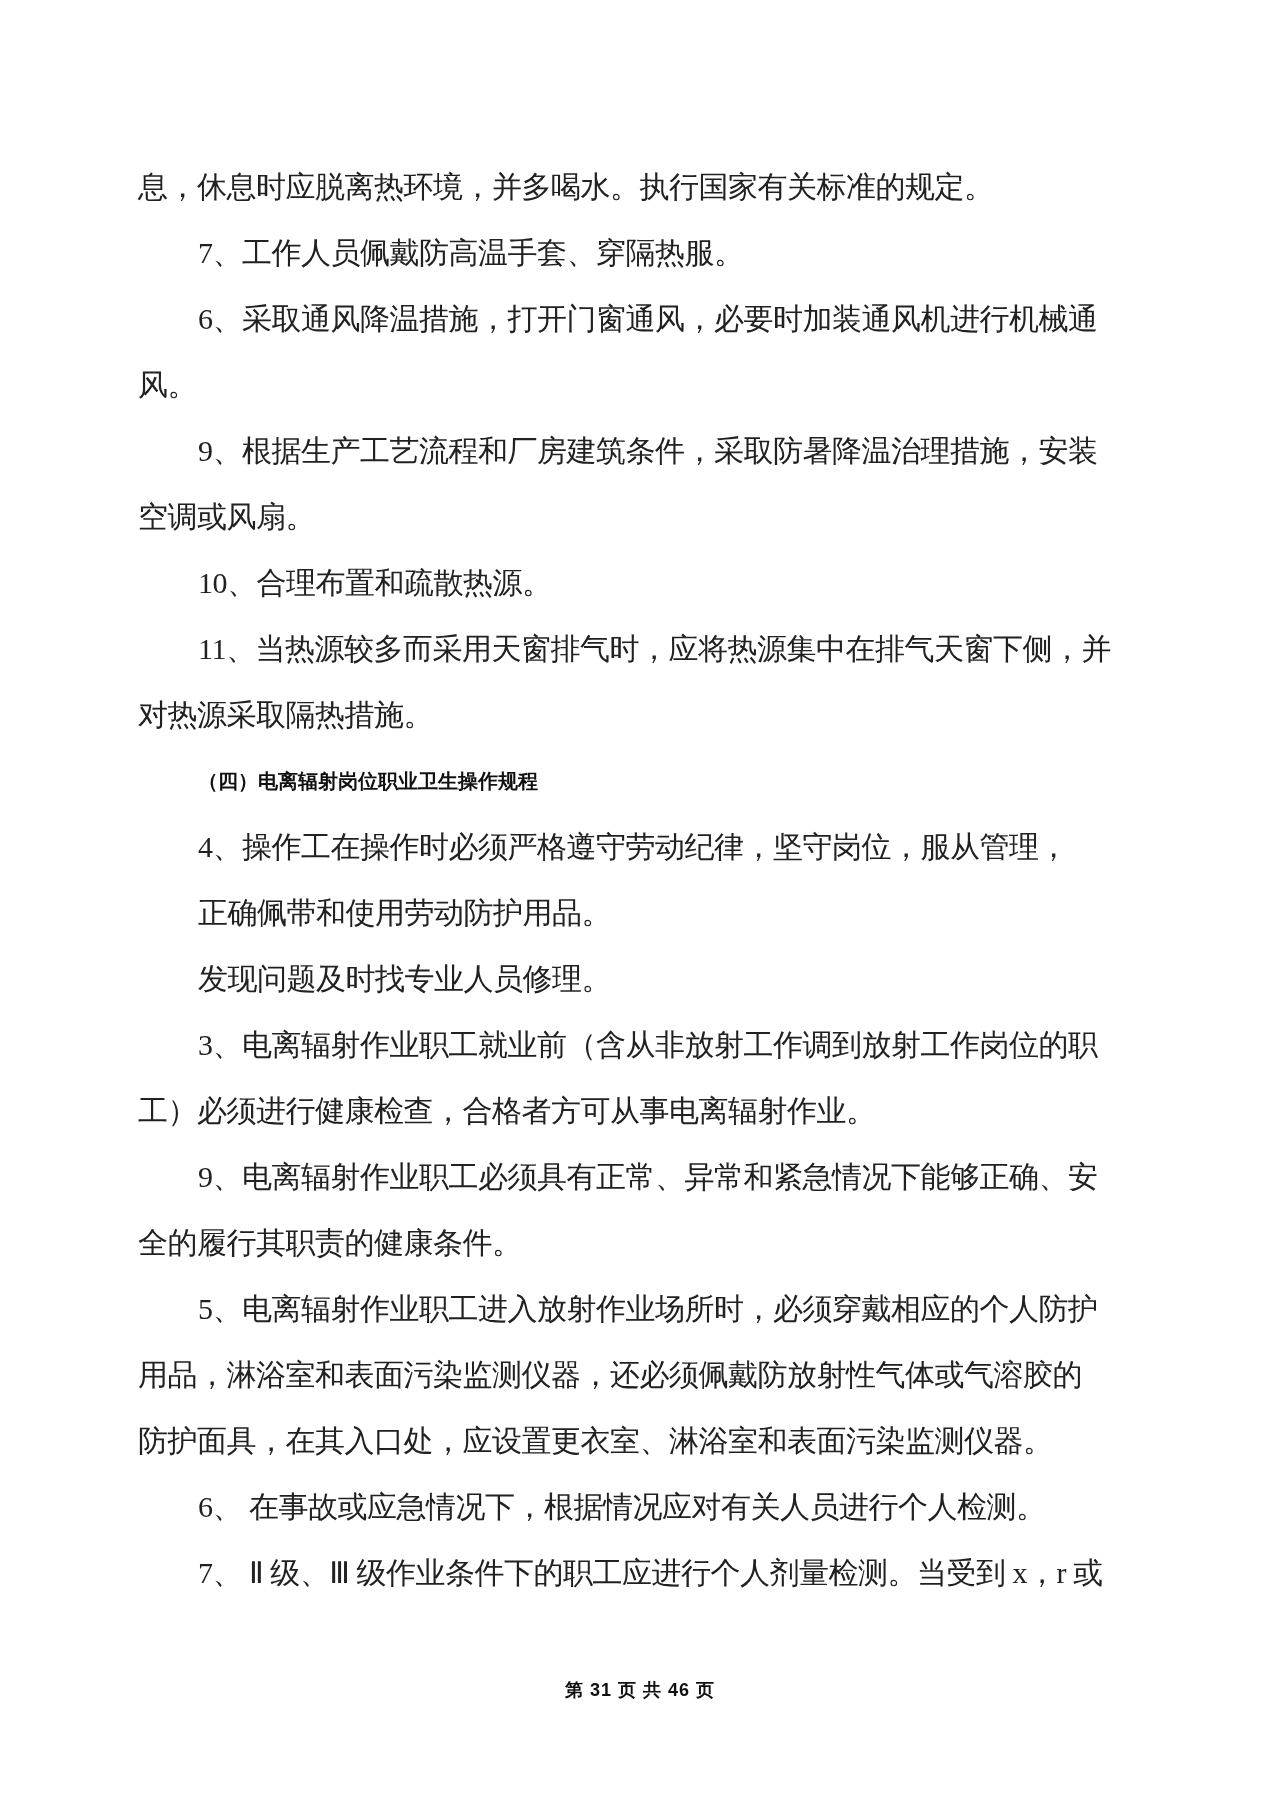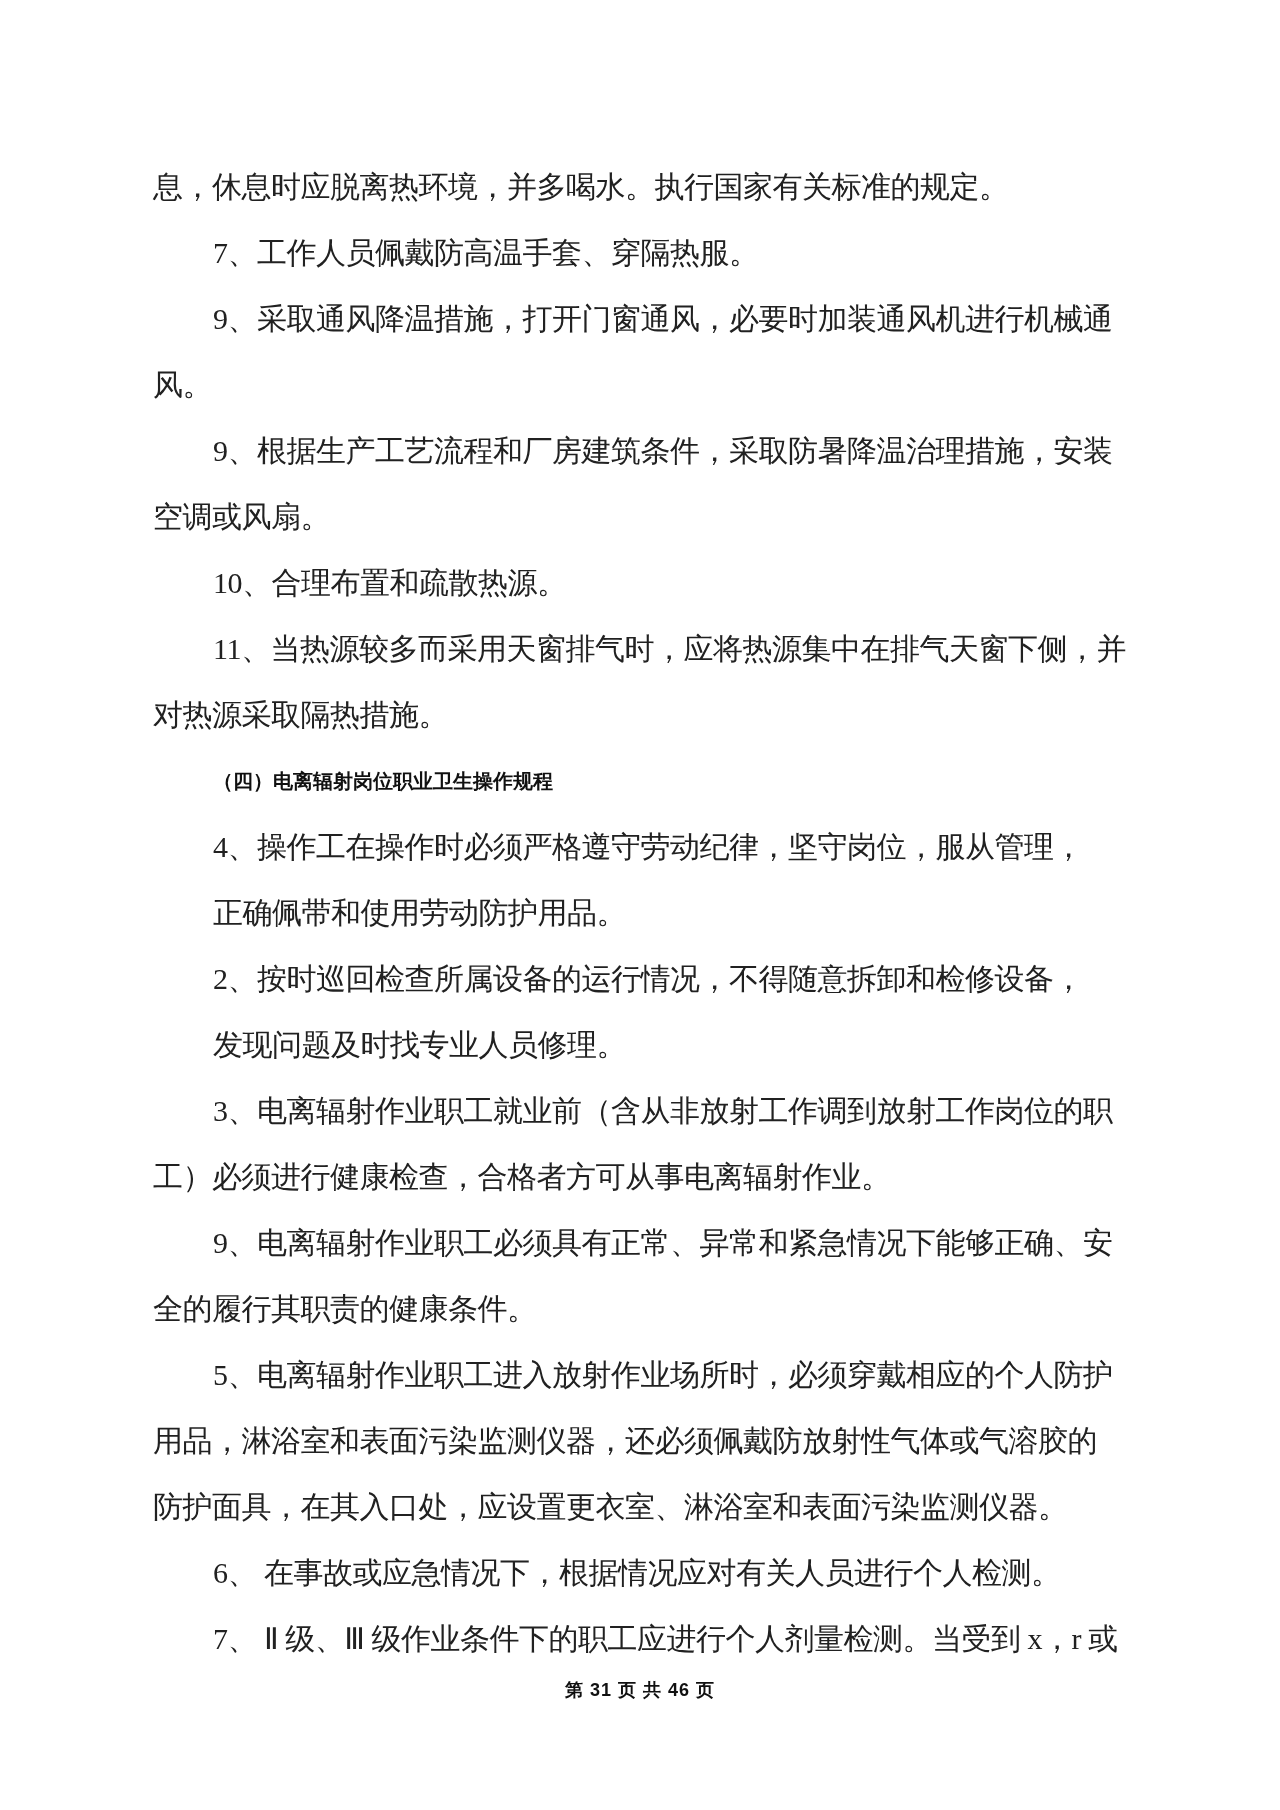--- a/index.html
+++ b/index.html
@@ -13,21 +13,20 @@
     height: 1810px;
     background: #ffffff;
     overflow: hidden;
     font-family: "Liberation Serif", serif;
   }
   .content {
     position: absolute;
     top: 154px;
     left: 138px;
     width: 1004px;
-    margin-left: 15px;
   }
   .line {
     height: 66px;
     line-height: 66px;
     font-size: 30px;
     color: #212121;
     white-space: pre;
     letter-spacing: -0.5px;
     font-family: "Liberation Serif", serif;
   }
@@ -56,31 +55,30 @@
     letter-spacing: 1px;
   }
 </style>
 </head>
 <body>
 
 <div class="page">
   <div class="content" id="lines-container">
       <div class="line">息，休息时应脱离热环境，并多喝水。执行国家有关标准的规定。</div>
       <div class="line indent">7、工作人员佩戴防高温手套、穿隔热服。</div>
-      <div class="line indent">9、采取通风降温措施，打开门窗通风，必要时加装通风机进行机械通</div>
+      <div class="line indent">6、采取通风降温措施，打开门窗通风，必要时加装通风机进行机械通</div>
       <div class="line">风。</div>
       <div class="line indent">9、根据生产工艺流程和厂房建筑条件，采取防暑降温治理措施，安装</div>
       <div class="line">空调或风扇。</div>
       <div class="line indent">10、合理布置和疏散热源。</div>
       <div class="line indent">11、当热源较多而采用天窗排气时，应将热源集中在排气天窗下侧，并</div>
       <div class="line">对热源采取隔热措施。</div>
       <div class="line indent heading">（四）电离辐射岗位职业卫生操作规程</div>
       <div class="line indent">4、操作工在操作时必须严格遵守劳动纪律，坚守岗位，服从管理，</div>
       <div class="line indent">正确佩带和使用劳动防护用品。</div>
-      <div class="line indent">2、按时巡回检查所属设备的运行情况，不得随意拆卸和检修设备，</div>
       <div class="line indent">发现问题及时找专业人员修理。</div>
       <div class="line indent">3、电离辐射作业职工就业前（含从非放射工作调到放射工作岗位的职</div>
       <div class="line">工）必须进行健康检查，合格者方可从事电离辐射作业。</div>
       <div class="line indent">9、电离辐射作业职工必须具有正常、异常和紧急情况下能够正确、安</div>
       <div class="line">全的履行其职责的健康条件。</div>
       <div class="line indent">5、电离辐射作业职工进入放射作业场所时，必须穿戴相应的个人防护</div>
       <div class="line">用品，淋浴室和表面污染监测仪器，还必须佩戴防放射性气体或气溶胶的</div>
       <div class="line">防护面具，在其入口处，应设置更衣室、淋浴室和表面污染监测仪器。</div>
       <div class="line indent">6、 在事故或应急情况下，根据情况应对有关人员进行个人检测。</div>
       <div class="line indent">7、 Ⅱ 级、Ⅲ 级作业条件下的职工应进行个人剂量检测。当受到 x，r 或</div>

